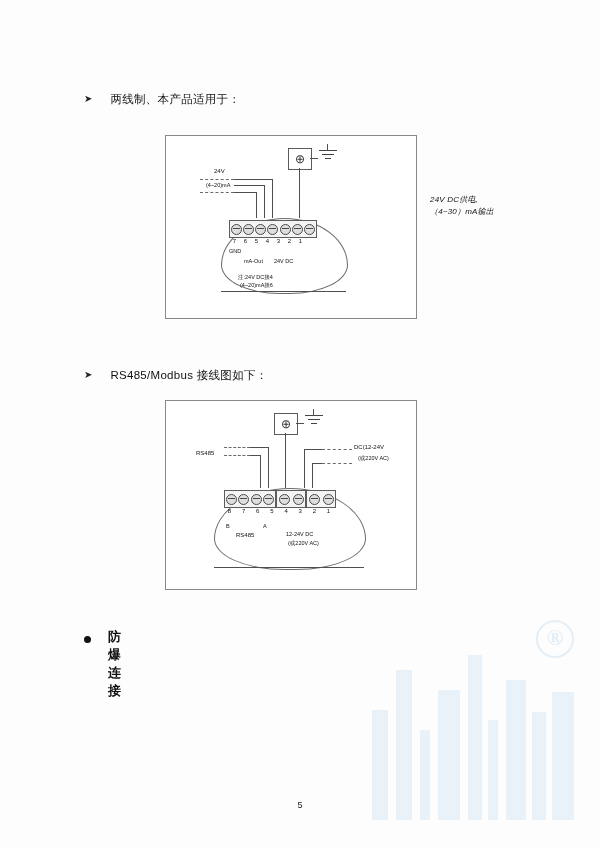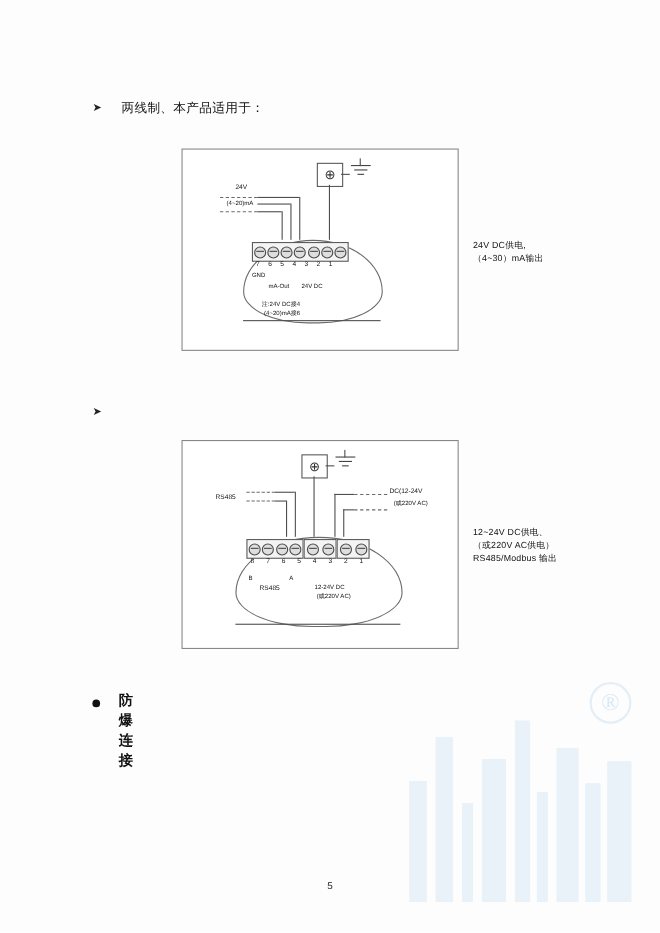--- a/index.html
+++ b/index.html
@@ -265,27 +265,28 @@
         <span>1</span>
       </div>
 
       <div class="tiny" style="left:63px;top:112px;">GND</div>
       <div class="tiny" style="left:78px;top:122px;">mA-Out</div>
       <div class="tiny" style="left:108px;top:122px;">24V DC</div>
       <div class="tiny" style="left:72px;top:138px;">注:24V DC接4</div>
       <div class="tiny" style="left:74px;top:146px;">(4~20)mA接6</div>
     </div>
 
-    <div class="fig-caption" style="left:430px;top:217px;">
+    <div class="fig-caption" style="left:430px;top:194px;font-style:italic;">
       <div>24V DC供电,</div>
       <div>（4~30）mA输出</div>
     </div>
 
     <div class="bullet-row" style="left:84px;top:368px;">
       <span class="arrow">➤</span>
+      <span class="bullet-label">RS485/Modbus 接线图如下：</span>
     </div>
 
     <div class="figure" style="left:165px;top:400px;width:250px;height:188px;">
 
       <div class="gnd-box" style="left:108px;top:12px;width:22px;height:20px;">
         <span class="gnd-sym">⊕</span>
       </div>
       <div class="earth" style="left:138px;top:14px;width:20px;height:14px;">
         <i style="width:18px;top:0;"></i>
         <i style="width:12px;top:4px;"></i>
@@ -341,25 +342,20 @@
         <span>1</span>
       </div>
 
       <div class="tiny" style="left:60px;top:122px;">B</div>
       <div class="tiny" style="left:97px;top:122px;">A</div>
       <div class="tiny6" style="left:70px;top:130px;">RS485</div>
       <div class="tiny" style="left:120px;top:130px;">12-24V DC</div>
       <div class="tiny" style="left:122px;top:139px;">(或220V AC)</div>
     </div>
 
-    <div class="fig-caption" style="left:430px;top:478px;">
-      <div>12~24V DC供电、</div>
-      <div>（或220V AC供电）</div>
-      <div>RS485/Modbus 输出</div>
-    </div>
 
     <div class="section" style="left:84px;top:628px;">
       <div class="sec-dot" style="left:0;top:8px;"></div>
       <div class="sec-title" style="left:24px;top:0;">防爆连接</div>
     </div>
 
 
     <div class="pagenum" style="top:800px;left:0;">5</div>
 
   </div>

